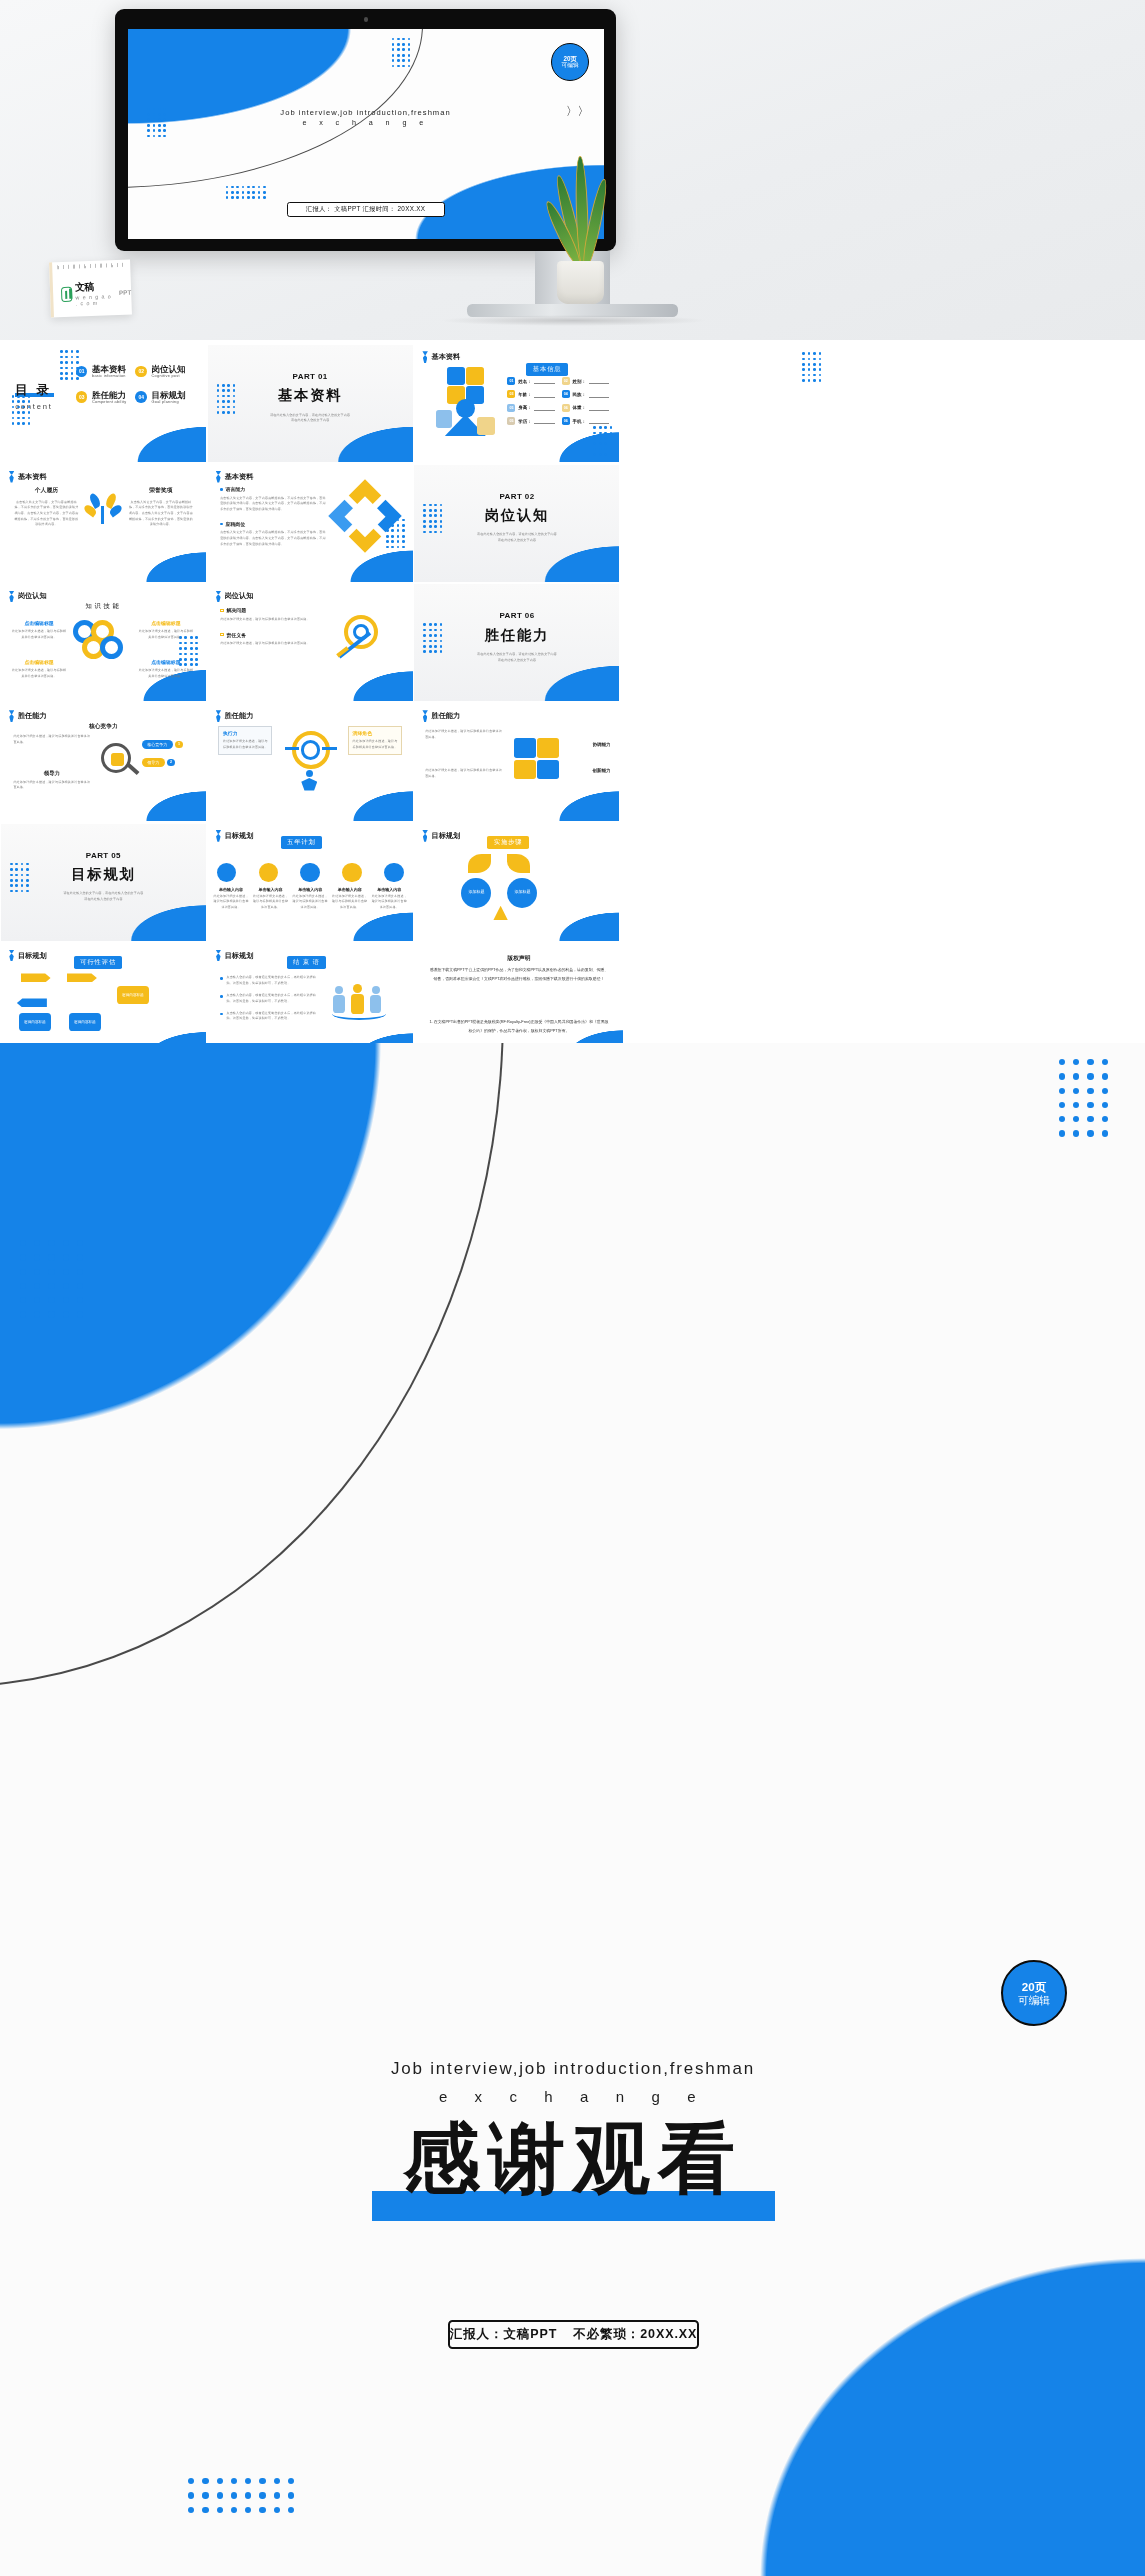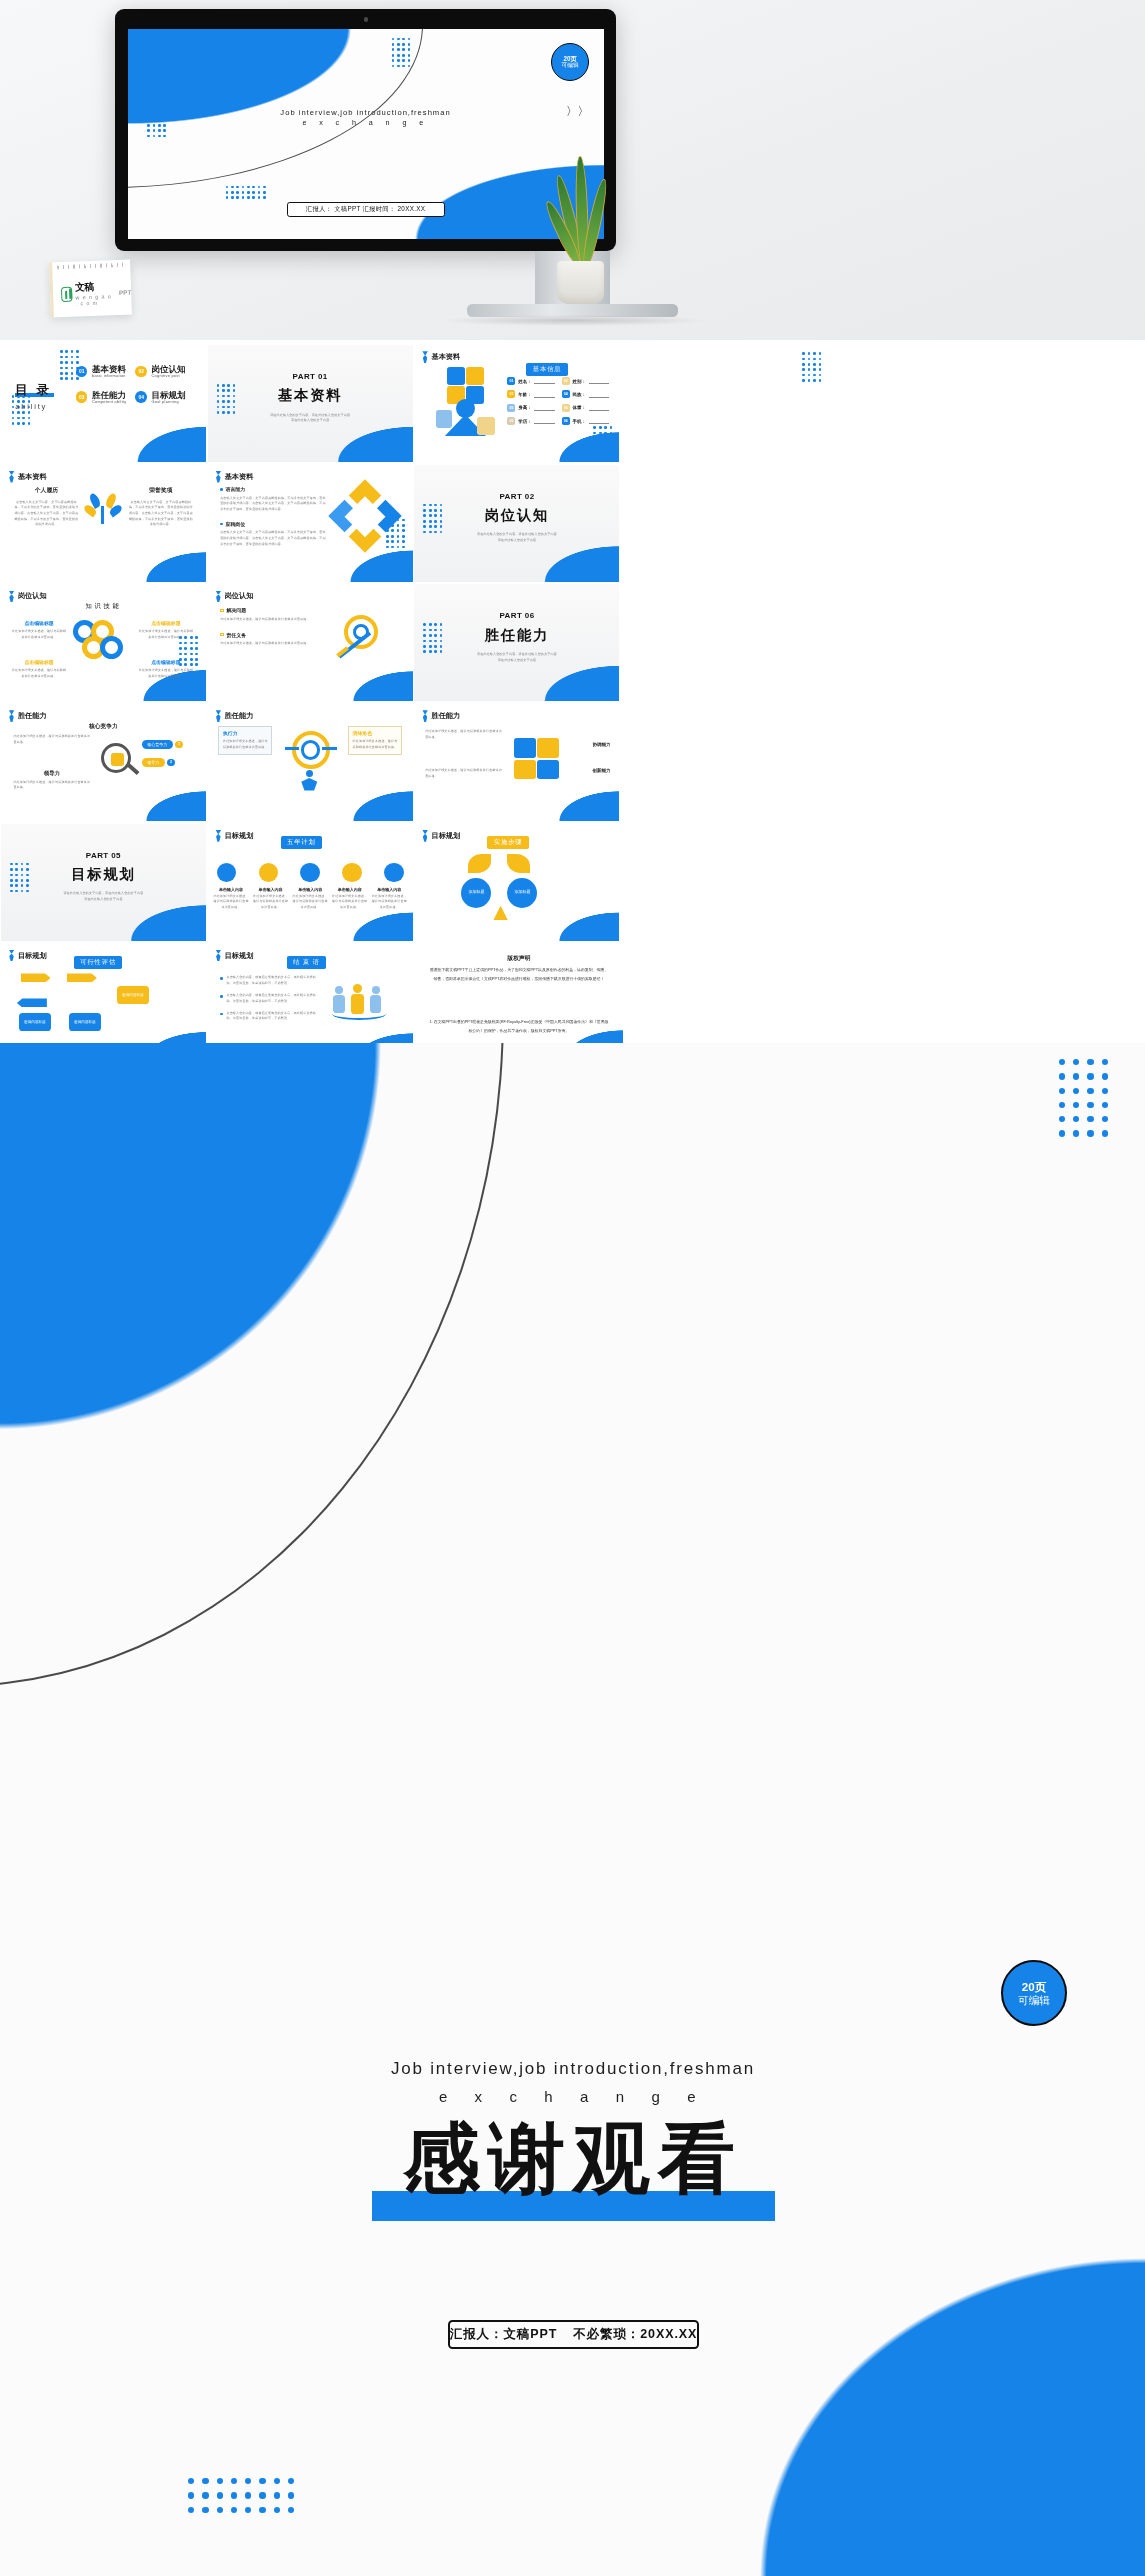--- a/index.html
+++ b/index.html
@@ -308,21 +308,21 @@
           <i style="width: 2.7px; height: 2.7px;"></i>
           <i style="width: 2.7px; height: 2.7px;"></i>
           <i style="width: 2.7px; height: 2.7px;"></i>
           <i style="width: 2.7px; height: 2.7px;"></i>
         </div>
       <div style="position:absolute;left:14.3px;top:36px;">
         <div style="position:relative;display:inline-block;">
           <span style="position:absolute;left:0;right:-1.8px;bottom:1.8px;height:4.5px;background:#1583e8;"></span>
           <span style="position:relative;font-size:12.5px;font-weight:700;letter-spacing:2.7px;color:#1a1a1a;">目 录</span>
         </div>
-        <div style="font-size:7.6px;letter-spacing:1.8px;color:#444;margin-top:2.7px;">ability</div>
+        <div style="font-size:7.6px;letter-spacing:1.8px;color:#444;margin-top:2.7px;">content</div>
       </div>
       <div style="position:absolute;left:75px;top:19.7px;display:grid;grid-template-columns:1fr 1fr;gap:12.5px 9px;">
         <div class="toc-item">
           <div class="num-pill" style="background:#1583e8">01</div>
           <div>
               <div class="toc-zh">基本资料</div>
                <div class="toc-en">basic information</div>
             </div>
         </div>
         <div class="toc-item">

